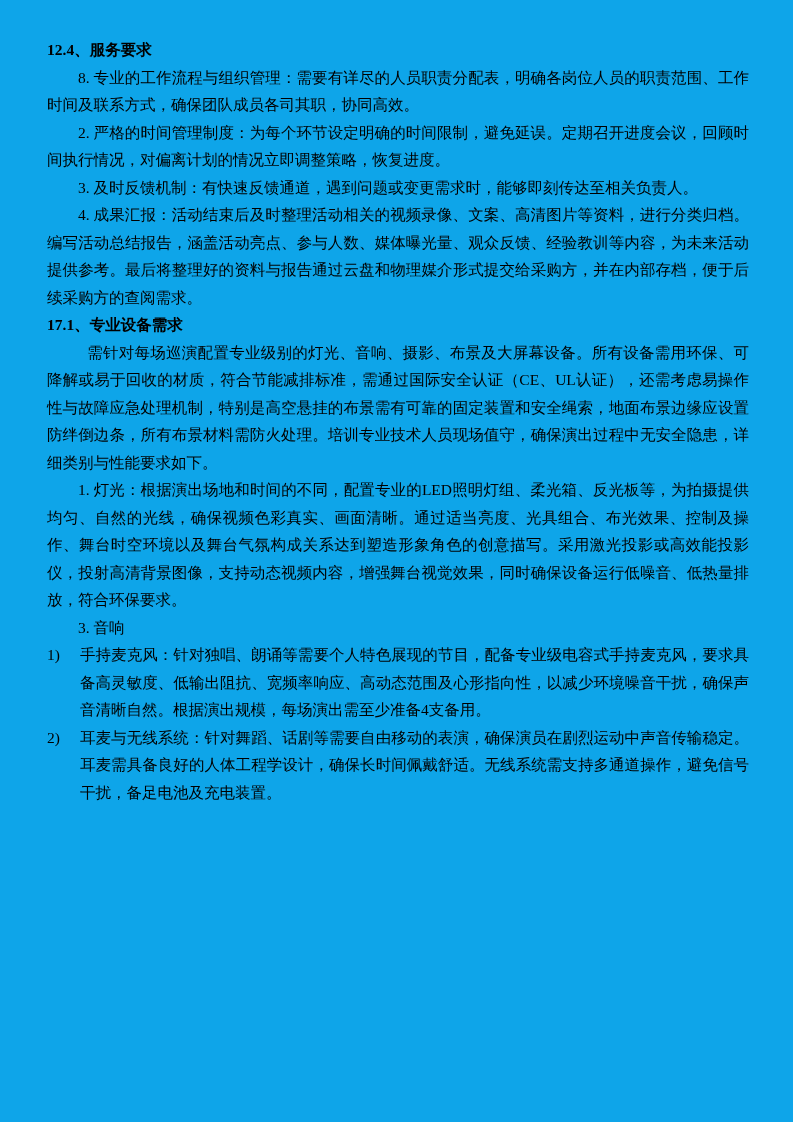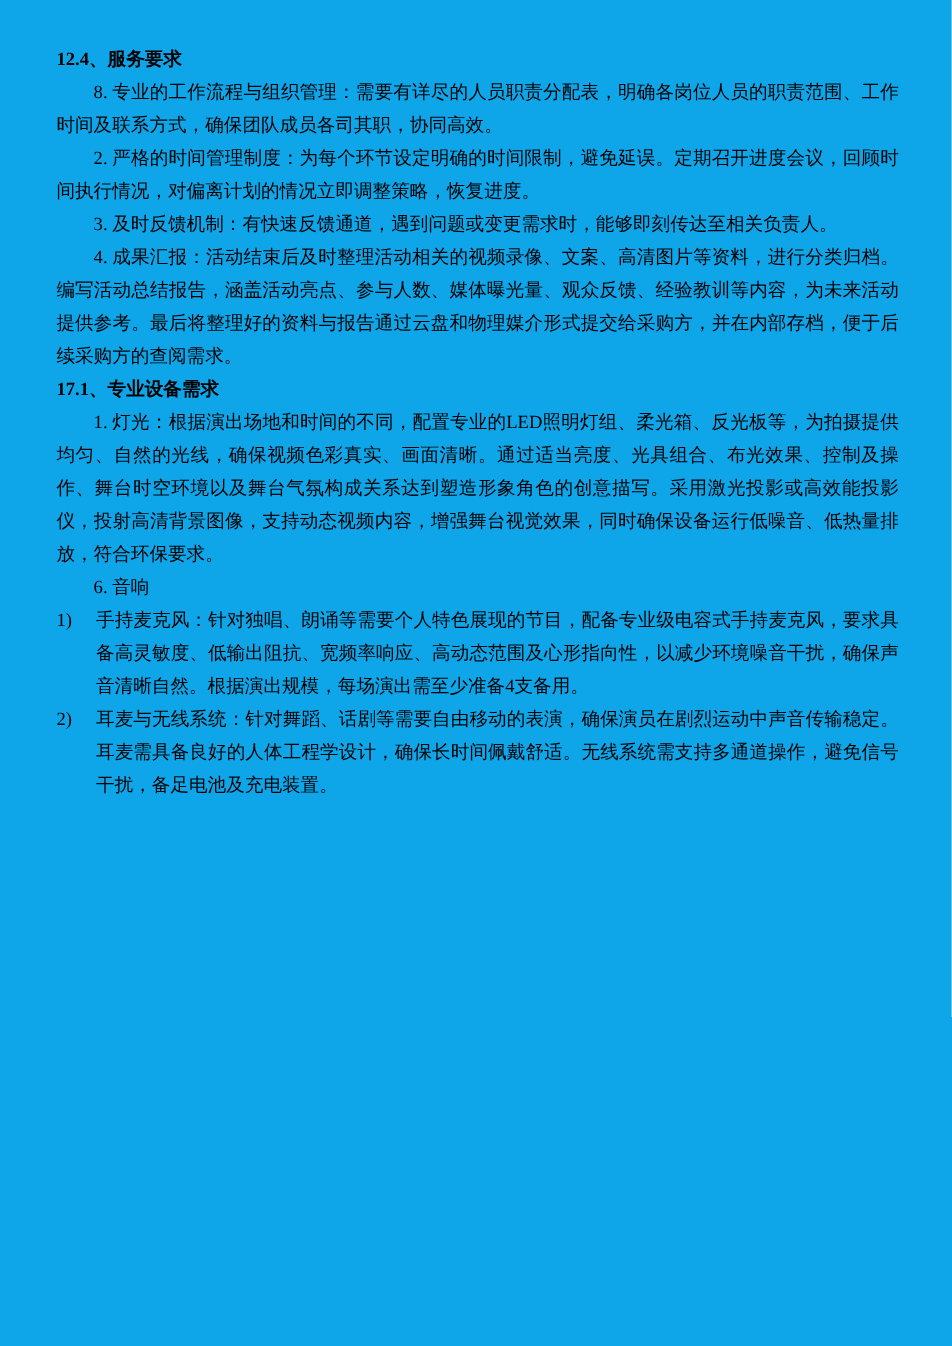--- a/index.html
+++ b/index.html
@@ -52,22 +52,23 @@
   <section>
     <h2 class="heading">12.4、服务要求</h2>
     <p class="para">8. 专业的工作流程与组织管理：需要有详尽的人员职责分配表，明确各岗位人员的职责范围、工作时间及联系方式，确保团队成员各司其职，协同高效。</p>
     <p class="para">2. 严格的时间管理制度：为每个环节设定明确的时间限制，避免延误。定期召开进度会议，回顾时间执行情况，对偏离计划的情况立即调整策略，恢复进度。</p>
     <p class="para">3. 及时反馈机制：有快速反馈通道，遇到问题或变更需求时，能够即刻传达至相关负责人。</p>
     <p class="para">4. 成果汇报：活动结束后及时整理活动相关的视频录像、文案、高清图片等资料，进行分类归档。编写活动总结报告，涵盖活动亮点、参与人数、媒体曝光量、观众反馈、经验教训等内容，为未来活动提供参考。最后将整理好的资料与报告通过云盘和物理媒介形式提交给采购方，并在内部存档，便于后续采购方的查阅需求。</p>
   </section>
 
   <section>
     <h2 class="heading">17.1、专业设备需求</h2>
+    <p class="para indent-3">需针对每场巡演配置专业级别的灯光、音响、摄影、布景及大屏幕设备。所有设备需用环保、可降解或易于回收的材质，符合节能减排标准，需通过国际安全认证（CE、UL认证），还需考虑易操作性与故障应急处理机制，特别是高空悬挂的布景需有可靠的固定装置和安全绳索，地面布景边缘应设置防绊倒边条，所有布景材料需防火处理。培训专业技术人员现场值守，确保演出过程中无安全隐患，详细类别与性能要求如下。</p>
     <p class="para">1. 灯光：根据演出场地和时间的不同，配置专业的LED照明灯组、柔光箱、反光板等，为拍摄提供均匀、自然的光线，确保视频色彩真实、画面清晰。通过适当亮度、光具组合、布光效果、控制及操作、舞台时空环境以及舞台气氛构成关系达到塑造形象角色的创意描写。采用激光投影或高效能投影仪，投射高清背景图像，支持动态视频内容，增强舞台视觉效果，同时确保设备运行低噪音、低热量排放，符合环保要求。</p>
-    <p class="para">6. 音响</p>
+    <p class="para">3. 音响</p>
 
     <div class="list">
       <div class="list-item">
         <span class="marker">1)</span>
         <span class="list-text">手持麦克风：针对独唱、朗诵等需要个人特色展现的节目，配备专业级电容式手持麦克风，要求具备高灵敏度、低输出阻抗、宽频率响应、高动态范围及心形指向性，以减少环境噪音干扰，确保声音清晰自然。根据演出规模，每场演出需至少准备4支备用。</span>
       </div>
       <div class="list-item">
         <span class="marker">2)</span>
         <span class="list-text">耳麦与无线系统：针对舞蹈、话剧等需要自由移动的表演，确保演员在剧烈运动中声音传输稳定。耳麦需具备良好的人体工程学设计，确保长时间佩戴舒适。无线系统需支持多通道操作，避免信号干扰，备足电池及充电装置。</span>
       </div>

